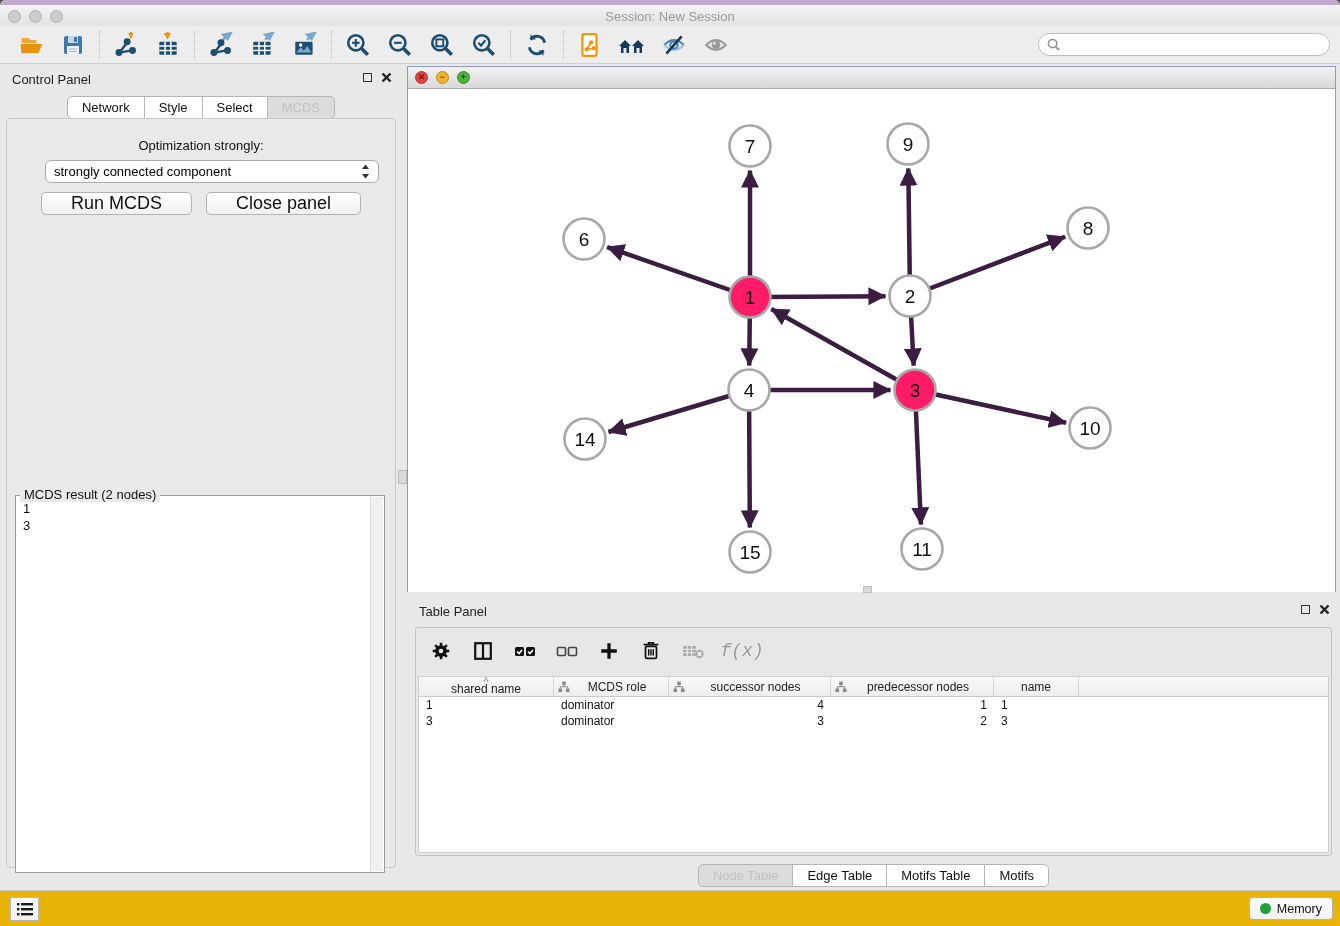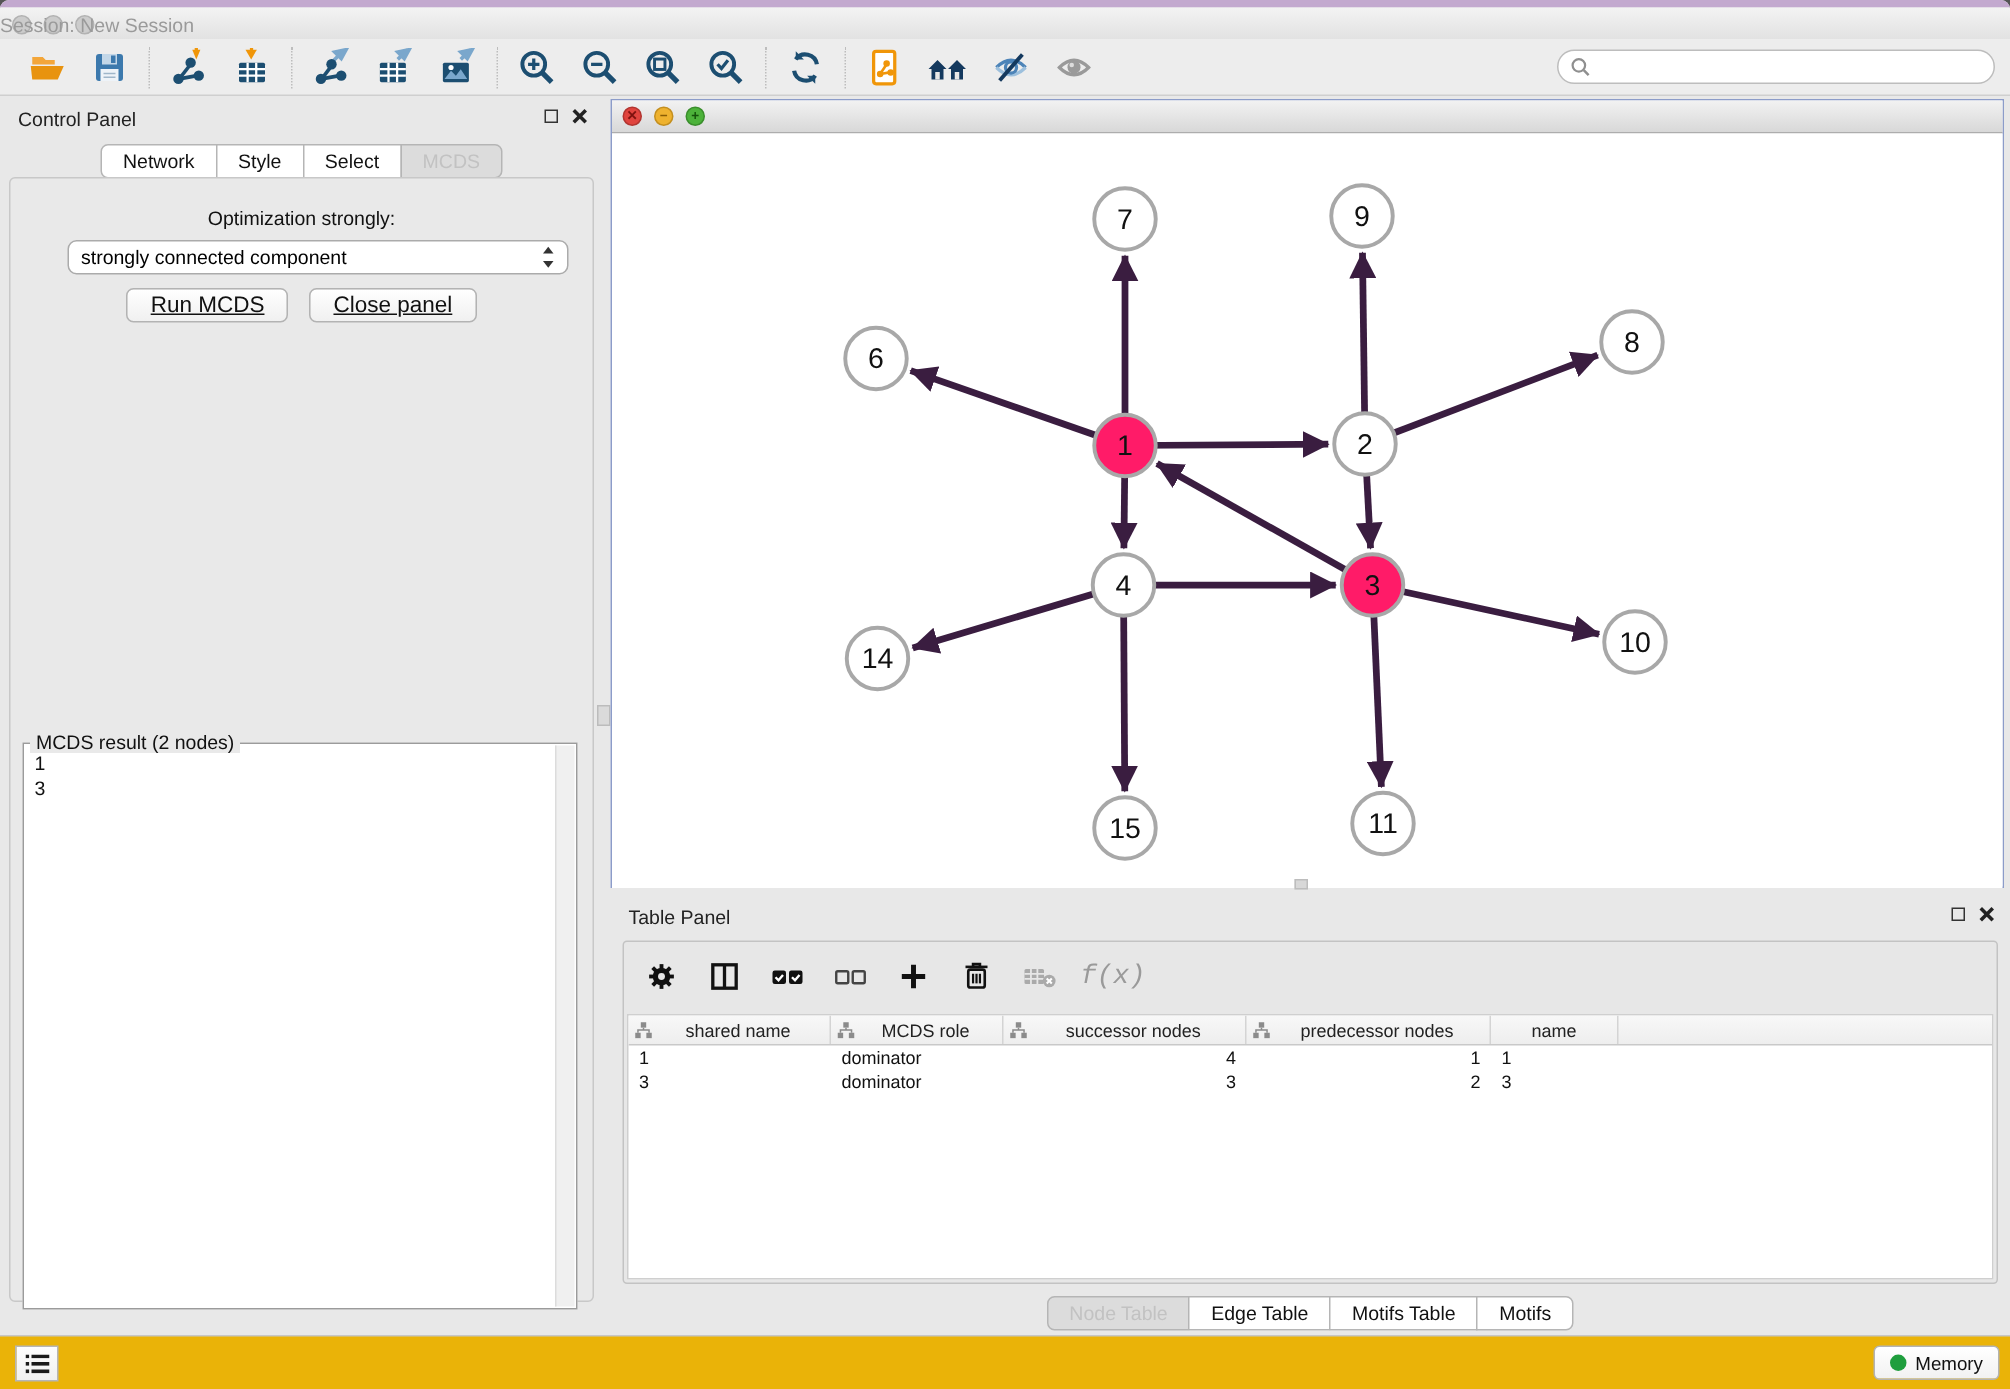--- a/index.html
+++ b/index.html
@@ -3,21 +3,21 @@
 <meta charset="utf-8">
 <style>
   html,body{margin:0;padding:0;background:#555;}
   *{box-sizing:border-box;font-family:"Liberation Sans",sans-serif;}
   #app{position:relative;width:1340px;height:926px;background:#e8e8e8;overflow:hidden;border-radius:6px 6px 0 0;}
 
   
   .title-accent{position:absolute;left:0;top:0;width:100%;height:5px;background:#c3a9cf;}
   .titlebar{position:absolute;left:0;top:5px;width:100%;height:21px;background:linear-gradient(#f3f3f3,#e2e2e2);}
   .traffic-gray{position:absolute;top:5px;width:13px;height:13px;border-radius:50%;background:#cccccc;border:1px solid #b2b2b2;}
-  .title-text{position:absolute;left:0;right:0;top:4px;text-align:left;font-size:13px;color:#9a9a9a;}
+  .title-text{position:absolute;left:0;right:0;top:4px;text-align:center;font-size:13px;color:#9a9a9a;}
 
   
   .toolbar{position:absolute;left:0;top:26px;width:100%;height:38px;background:#ededed;border-bottom:1px solid #cfcfcf;display:flex;align-items:center;padding:0 10px;}
   .tb-btn{width:42px;height:32px;display:flex;align-items:center;justify-content:center;flex:0 0 auto;}
   .tb-sep{width:1px;height:28px;border-left:1px dotted #bdbdbd;margin:0 5px;flex:0 0 auto;}
   .search-box{margin-left:auto;width:292px;height:23px;background:#fff;border:1px solid #bdbdbd;border-radius:12px;display:flex;align-items:center;padding:0 8px;}
   .search-box input{border:none;outline:none;flex:1;font-size:13px;background:transparent;margin-left:5px;}
 
   
   .control-panel{position:absolute;left:0;top:64px;width:402px;height:826px;}
@@ -27,21 +27,21 @@
   .cp-tabs{position:absolute;left:0;top:32px;width:100%;display:flex;justify-content:center;}
   .tab{font-size:13px;padding:3px 14px;background:#fff;border:1px solid #b5b5b5;margin-left:-1px;color:#111;position:relative;}
   .tab:first-child{border-radius:5px 0 0 5px;margin-left:0;}
   .tab:last-child{border-radius:0 5px 5px 0;}
   .tab.selected{background:#dcdcdc;color:#c2c2c2;}
   .cp-pane{position:absolute;left:6px;top:54px;width:390px;height:750px;background:#e9e9e9;border:1px solid #c8c8c8;border-radius:4px;}
   .opt-label{position:absolute;left:0;width:100%;top:19px;text-align:center;font-size:13px;color:#111;}
   .select-box{position:absolute;left:38px;top:41px;width:334px;height:23px;background:#fff;border:1px solid #ababab;border-radius:6px;display:flex;align-items:center;padding:0 8px;font-size:13px;}
   .select-box .sel-text{flex:1;}
   .btn-row{position:absolute;left:0;top:73px;width:100%;display:flex;justify-content:center;gap:14px;}
-  .mac-btn{height:23px;background:linear-gradient(#ffffff,#f0f0f0);border:1px solid #b3b3b3;border-radius:5px;font-size:15px;color:#111;padding:0 15px;display:flex;align-items:center;text-decoration:underline;}
+  .mac-btn{height:23px;background:linear-gradient(#ffffff,#f0f0f0);border:1px solid #b3b3b3;border-radius:5px;font-size:18px;color:#111;padding:0 29px;display:flex;align-items:center;}
   .result-group{position:absolute;left:8px;top:376px;width:370px;height:378px;border:1px solid #9b9b9b;background:#fff;}
   .result-legend{position:absolute;top:-9px;left:4px;background:#e9e9e9;padding:0 4px;font-size:13px;color:#111;}
   .result-lines{position:absolute;left:7px;top:4px;font-size:13px;line-height:17px;color:#111;}
   .result-scroll{position:absolute;top:1px;right:1px;bottom:1px;width:13px;background:#f0f0f0;border-left:1px solid #dcdcdc;}
   .split-handle{position:absolute;left:398px;top:470px;width:9px;height:14px;background:#dadada;border:1px solid #bcbcbc;}
 
   
   .net-frame{position:absolute;left:407px;top:66px;width:929px;height:526px;border:1px solid #8c9cc9;background:#fff;}
   .net-titlebar{position:absolute;left:0;top:0;width:100%;height:22px;background:linear-gradient(#f2f2f2,#d8d8d8);border-bottom:1px solid #adadad;}
   .net-title{position:absolute;left:0;right:0;top:3px;text-align:center;font-size:13px;color:#222;}
@@ -415,21 +415,21 @@
                 <line x1="10.6" y1="6" x2="10.6" y2="16"></line>
               </g>
               <circle cx="18.5" cy="14" r="4.2" fill="#aaa"></circle>
               <path d="M16.8 12.3l3.4 3.4M20.2 12.3l-3.4 3.4" stroke="#fff" stroke-width="1.4"></path>
             </svg>
         </span>
         <span class="tp-tool" style="width:40px;font-family:Liberation Mono, monospace;font-style:italic;color:#9a9a9a;font-size:18px;">f(x)</span>
       </div>
       <div class="tp-table">
         <div class="tp-hrow" id="tp-header">
-            <div class="tp-hcell" style="width: 135px;">
+            <div class="tp-hcell" style="width: 135px; flex-direction: column;">
               <svg width="12" height="12" viewBox="0 0 12 12">
                 <g fill="#8b8b8b">
                   <rect x="4.2" y="0.5" width="3.6" height="3.6"></rect>
                   <rect x="0.5" y="7.5" width="3.6" height="3.6"></rect>
                   <rect x="7.9" y="7.5" width="3.6" height="3.6"></rect>
                 </g>
                 <path d="M6 4.1v1.6M2.3 7.5V5.7h7.4v1.8" stroke="#8b8b8b" fill="none" stroke-width="1"></path>
               </svg>
               <span>shared name</span>
             </div>

